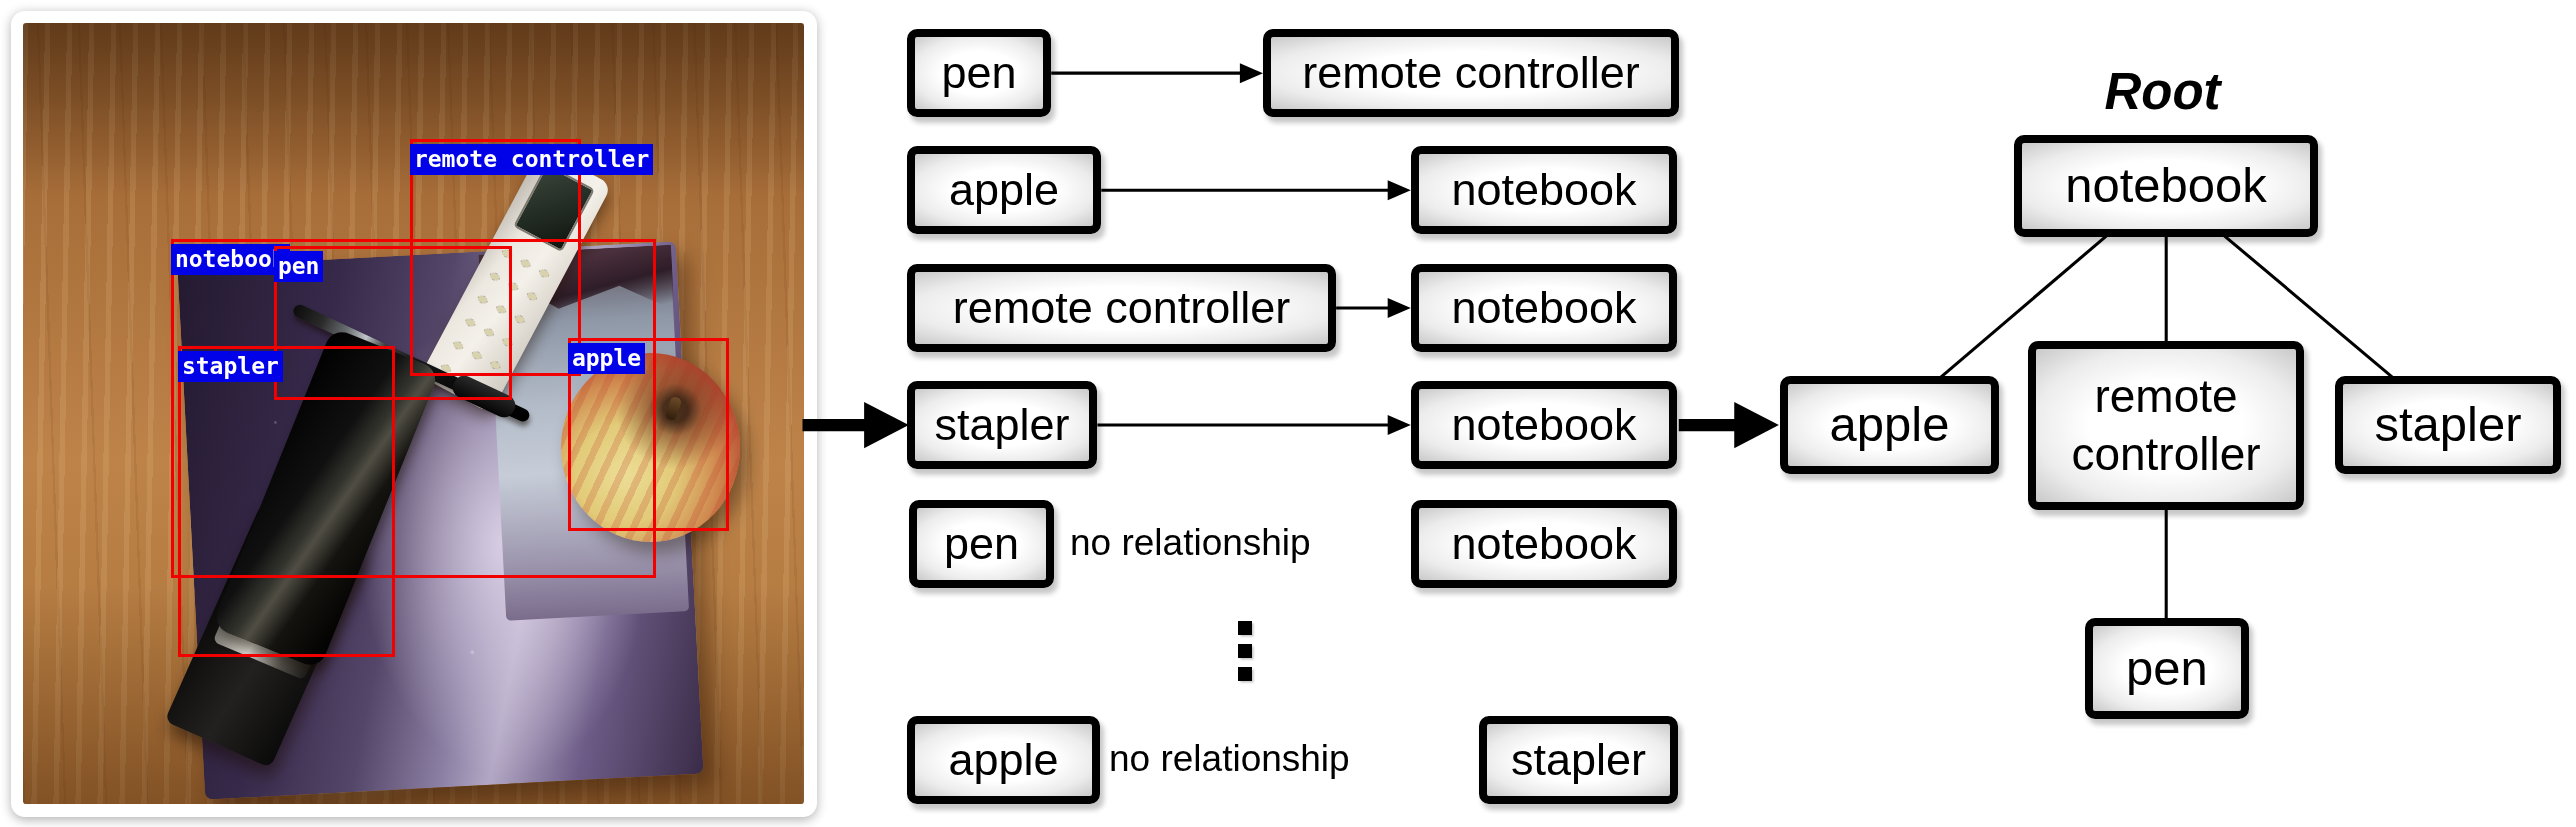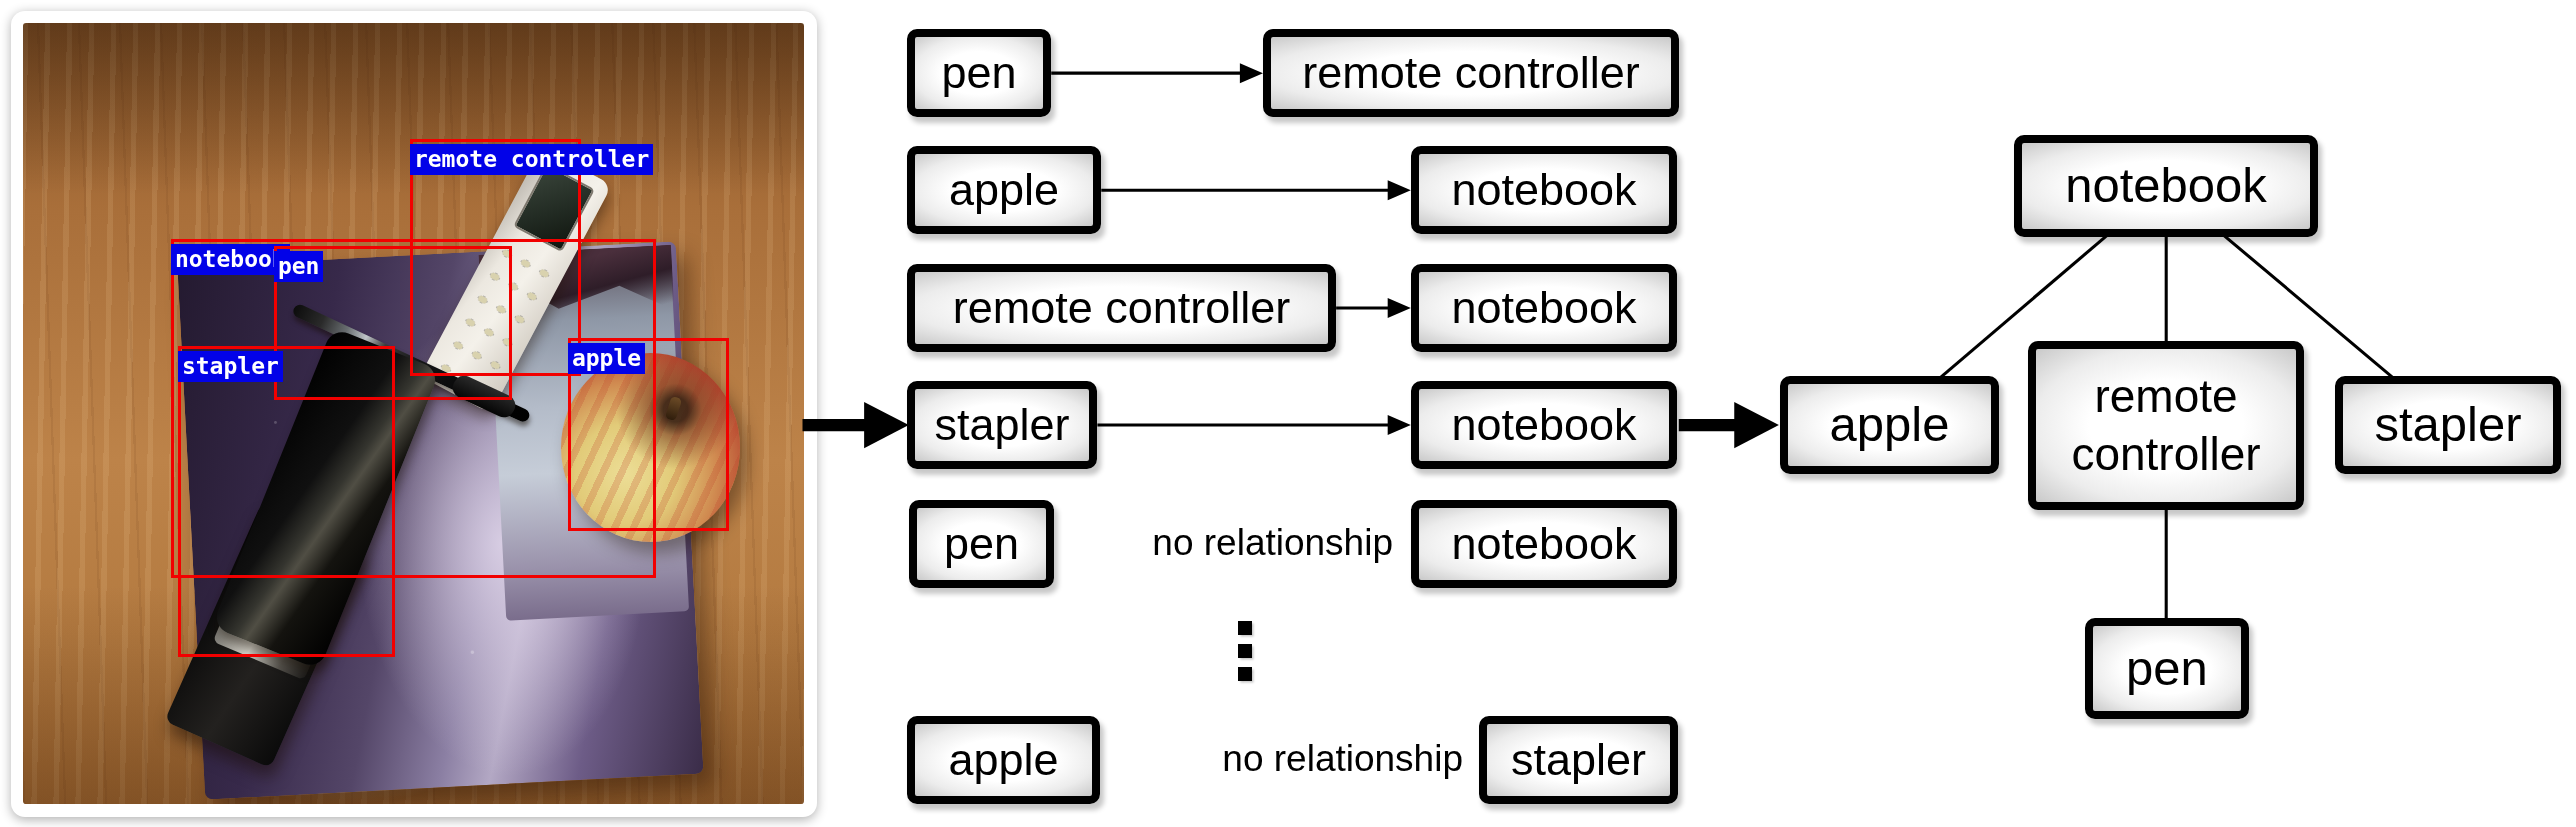--- a/index.html
+++ b/index.html
@@ -70,21 +70,21 @@
          font-family:"DejaVu Sans Mono",monospace;font-weight:bold;font-size:23px;line-height:31px;
          padding:0 3.9px;white-space:nowrap;}
 
   
   .node{position:absolute;border:8.5px solid #000;border-radius:10px;
         background:radial-gradient(ellipse at 50% 50%, #ffffff 42%, #ececec 72%, #c9c9c9 100%);
         box-shadow:3.9px 5.4px 5.4px rgba(0,0,0,.22);
         display:flex;align-items:center;justify-content:center;text-align:center;
         font-size:45px;color:#000;line-height:1.25;}
   .tree-node{font-size:49px;}
-  .norel{position:absolute;font-size:37px;color:#000;text-align:right;}
+  .norel{position:absolute;font-size:37px;color:#000;text-align:left;}
   .tree-title{position:absolute;font-size:51px;font-weight:bold;font-style:italic;text-align:center;}
   .dots{position:absolute;width:14px;height:14px;background:#000;box-shadow:1.5px 2.3px 2.3px rgba(0,0,0,.25);}
   #overlay{position:absolute;left:0;top:0;width:2576px;height:827px;pointer-events:none;}
 </style>
 </head>
 <body>
 
 <div id="canvas">
 
   <div class="photo-card">
@@ -176,20 +176,21 @@
   <div class="node" style="left:1411px;top:500px;width:266px;height:88px;">notebook</div>
 
   <div class="dots" style="left:1238px;top:621px;"></div>
   <div class="dots" style="left:1238px;top:644px;"></div>
   <div class="dots" style="left:1238px;top:667px;"></div>
 
   <div class="node" style="left:907px;top:716px;width:193px;height:88px;">apple</div>
   <div class="norel" style="left:1109px;top:738px;width:354px;">no relationship</div>
   <div class="node" style="left:1479px;top:716px;width:199px;height:88px;">stapler</div>
 
+  <div class="tree-title" style="left:2070px;top:62px;width:185px;">Root</div>
 
   <div class="node tree-node" style="left:2014px;top:135px;width:304px;height:102px;">notebook</div>
   <div class="node tree-node" style="left:1780px;top:376px;width:219px;height:98px;">apple</div>
   <div class="node tree-node" style="left:2028px;top:341px;width:276px;height:169px;font-size:46px;">remote controller</div>
   <div class="node tree-node" style="left:2335px;top:376px;width:226px;height:98px;">stapler</div>
   <div class="node tree-node" style="left:2085px;top:618px;width:164px;height:101px;">pen</div>
 
 </div>
 
 

